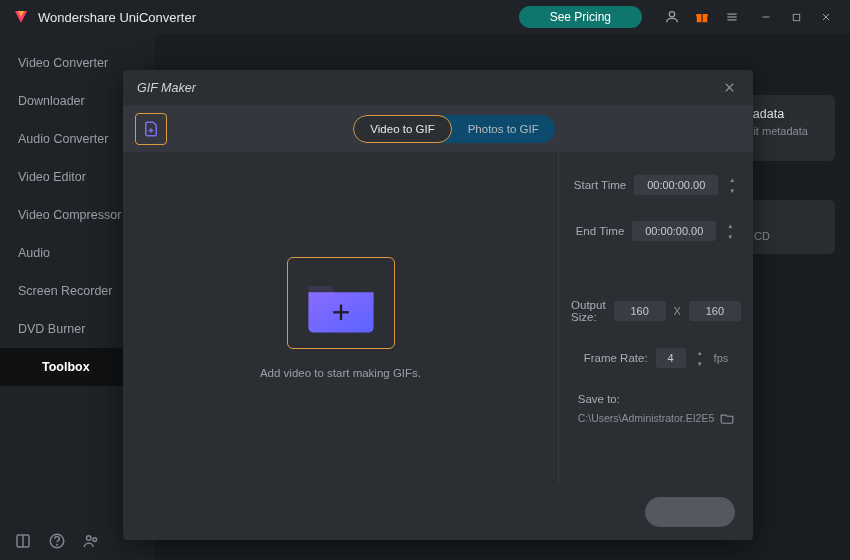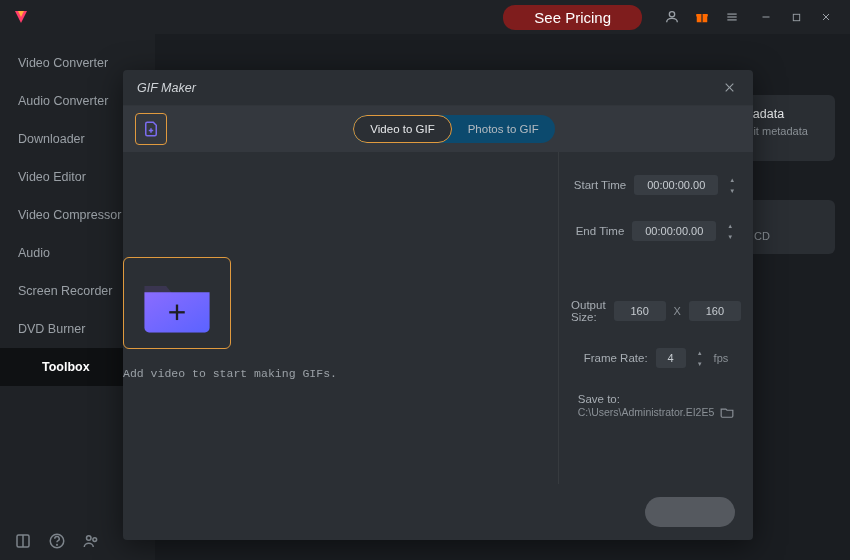--- a/index.html
+++ b/index.html
@@ -3,21 +3,21 @@
 <meta charset="utf-8">
 <style>
 * { margin: 0; padding: 0; box-sizing: border-box; }
 body { width: 850px; height: 560px; background: #1a1d21; font-family: -apple-system, "Segoe UI", Arial, sans-serif; color: #c7ccd1; overflow: hidden; position: relative; }
 
 
 .titlebar { height: 34px; display: flex; align-items: center; padding: 0 12px; background: #1f2226; }
 .logo { width: 18px; height: 18px; margin-right: 8px; }
 .titlebar-title { font-size: 13px; color: #e6e8ea; flex: 0 0 auto; }
 .titlebar-spacer { flex: 1; }
-.pricing-btn { background: #7f1d1d; color: #fff; font-size: 15px; padding: 4px 31px; border-radius: 12px; border: none; margin-right: 12px; cursor: pointer; }
+.pricing-btn { background: #0f766e; color: #fff; font-size: 12px; padding: 4px 31px; border-radius: 12px; border: none; margin-right: 12px; cursor: pointer; }
 .tb-icon { width: 24px; height: 24px; display: flex; align-items: center; justify-content: center; margin-left: 6px; color: #9aa0a6; cursor: pointer; }
 .gift { color: #ff6a00; }
 .tb-sep { margin-left: 10px; }
 
 
 .sidebar { position: absolute; left: 0; top: 34px; bottom: 0; width: 155px; background: #1f2226; display: flex; flex-direction: column; }
 .sidebar-items { flex: 1; padding-top: 10px; }
 .sb-item { padding: 12px 18px; font-size: 12.5px; color: #9aa0a6; cursor: pointer; white-space: nowrap; overflow: hidden; }
 .sb-item.active { background: #0f1113; color: #fff; font-weight: 600; padding-left: 42px; }
 .sidebar-footer { display: flex; gap: 16px; padding: 10px 14px; }
@@ -35,21 +35,21 @@
 .close-btn { width: 20px; height: 20px; color: #9aa0a6; cursor: pointer; display: flex; align-items: center; justify-content: center; }
 
 .modal-toolbar { height: 46px; display: flex; align-items: center; padding: 0 12px; background: #34383e; }
 .add-file-btn { width: 32px; height: 32px; border: 1.5px solid #e09a3e; border-radius: 4px; display: flex; align-items: center; justify-content: center; cursor: pointer; }
 .toggle-wrap { flex: 1; display: flex; justify-content: center; }
 .toggle { display: flex; background: #0c4a6e; border-radius: 16px; height: 28px; align-items: center; overflow: hidden; }
 .toggle-btn { padding: 0 16px; font-size: 11.5px; color: #b5bbc1; height: 100%; display: flex; align-items: center; cursor: pointer; border-radius: 16px; }
 .toggle-btn.active { border: 1.5px solid #e09a3e; color: #e6e8ea; background: #2b2f34; }
 
 .modal-body { flex: 1; display: flex; }
-.drop-area { flex: 1; display: flex; flex-direction: column; align-items: flex-start; justify-content: center; gap: 18px; font-family: Liberation Mono, monospace; }
+.drop-area { flex: 1; display: flex; flex-direction: column; align-items: center; justify-content: center; gap: 18px; }
 .drop-box { width: 108px; height: 92px; border: 1.5px solid #e09a3e; border-radius: 6px; display: flex; align-items: center; justify-content: center; cursor: pointer; position: relative; }
 .folder-svg { width: 78px; height: 62px; }
 .drop-text { font-size: 11.5px; color: #9aa0a6; }
 
 .settings { width: 195px; border-left: 1px solid rgba(255,255,255,0.06); padding: 22px 14px 14px 14px; font-size: 11.5px; color: #a7adb3; display: flex; flex-direction: column; gap: 24px; align-items: center; }
 .srow { display: flex; align-items: center; gap: 8px; }
 .slabel { flex: 1; }
 .sinput { background: #383d43; border: none; color: #c7ccd1; font-size: 11px; padding: 4px 6px; border-radius: 3px; width: 84px; text-align: center; }
 .stepper { width: 12px; height: 22px; display: flex; flex-direction: column; }
 .step-btn { flex:1; font-size: 6px; color: #8a9096; cursor: pointer; display:flex; align-items:center; justify-content:center; }
@@ -63,20 +63,21 @@
 .create-btn { background: #55595f; border: none; border-radius: 16px; width: 90px; height: 30px; cursor: pointer; }
 </style>
 </head>
 <body>
 
 <div class="titlebar">
   <svg class="logo" viewBox="0 0 24 24">
       <path d="M4 4 L12 20 L20 4 Z" fill="#ff3d6b"></path>
       <path d="M8 4 L12 12 L16 4 Z" fill="#ffb03a"></path>
     </svg>
+  <span class="titlebar-title">Wondershare UniConverter</span>
   <div class="titlebar-spacer"></div>
   <button class="pricing-btn">See Pricing</button>
   <div class="tb-icon">
       <svg width="16" height="16" viewBox="0 0 24 24" fill="none" stroke="currentColor" stroke-width="2">
         <circle cx="12" cy="8" r="4"></circle>
         <path d="M4 20c0-4 4-6 8-6s8 2 8 6"></path>
       </svg>
     </div>
   <div class="tb-icon gift">
       <svg width="14" height="14" viewBox="0 0 24 24" fill="currentColor">
@@ -106,22 +107,22 @@
       <svg width="12" height="12" viewBox="0 0 24 24" stroke="currentColor" stroke-width="2">
         <line x1="6" y1="6" x2="18" y2="18"></line>
         <line x1="6" y1="18" x2="18" y2="6"></line>
       </svg>
     </div>
 </div>
 
 <div class="sidebar">
   <div class="sidebar-items">
     <div class="sb-item">Video Converter</div>
+    <div class="sb-item">Downloader</div>
     <div class="sb-item">Audio Converter</div>
-    <div class="sb-item">Downloader</div>
     <div class="sb-item">Video Editor</div>
     <div class="sb-item">Video Compressor</div>
     <div class="sb-item">Audio</div>
     <div class="sb-item">Screen Recorder</div>
     <div class="sb-item">DVD Burner</div>
     <div class="sb-item active">Toolbox</div>
   </div>
   <div class="sidebar-footer">
     <svg class="sbf-icon" viewBox="0 0 24 24" fill="none" stroke="currentColor" stroke-width="2">
         <rect x="4" y="4" width="16" height="16" rx="2"></rect>
@@ -223,21 +224,21 @@
       <div class="srow">
         <span class="slabel">Frame Rate:</span>
         <input class="sinput sm" style="width: 30px;" value="4">
         <div class="stepper">
             <div class="step-btn">▲</div>
             <div class="step-btn">▼</div>
           </div>
         <span class="size-x">fps</span>
       </div>
       <div>
-        <div style="">Save to:</div>
+        <div style="margin-bottom:6px">Save to:</div>
         <div class="save-path">
           <span class="path-text">C:\Users\Administrator.EI2E5</span>
           <svg width="14" height="14" viewBox="0 0 24 24" fill="none" stroke="#8a9096" stroke-width="2">
               <path d="M3 7h6l2 2h10v10a2 2 0 0 1-2 2H3a2 2 0 0 1-2-2V7z" transform="translate(1 0)"></path>
             </svg>
         </div>
       </div>
     </div>
   </div>
 

